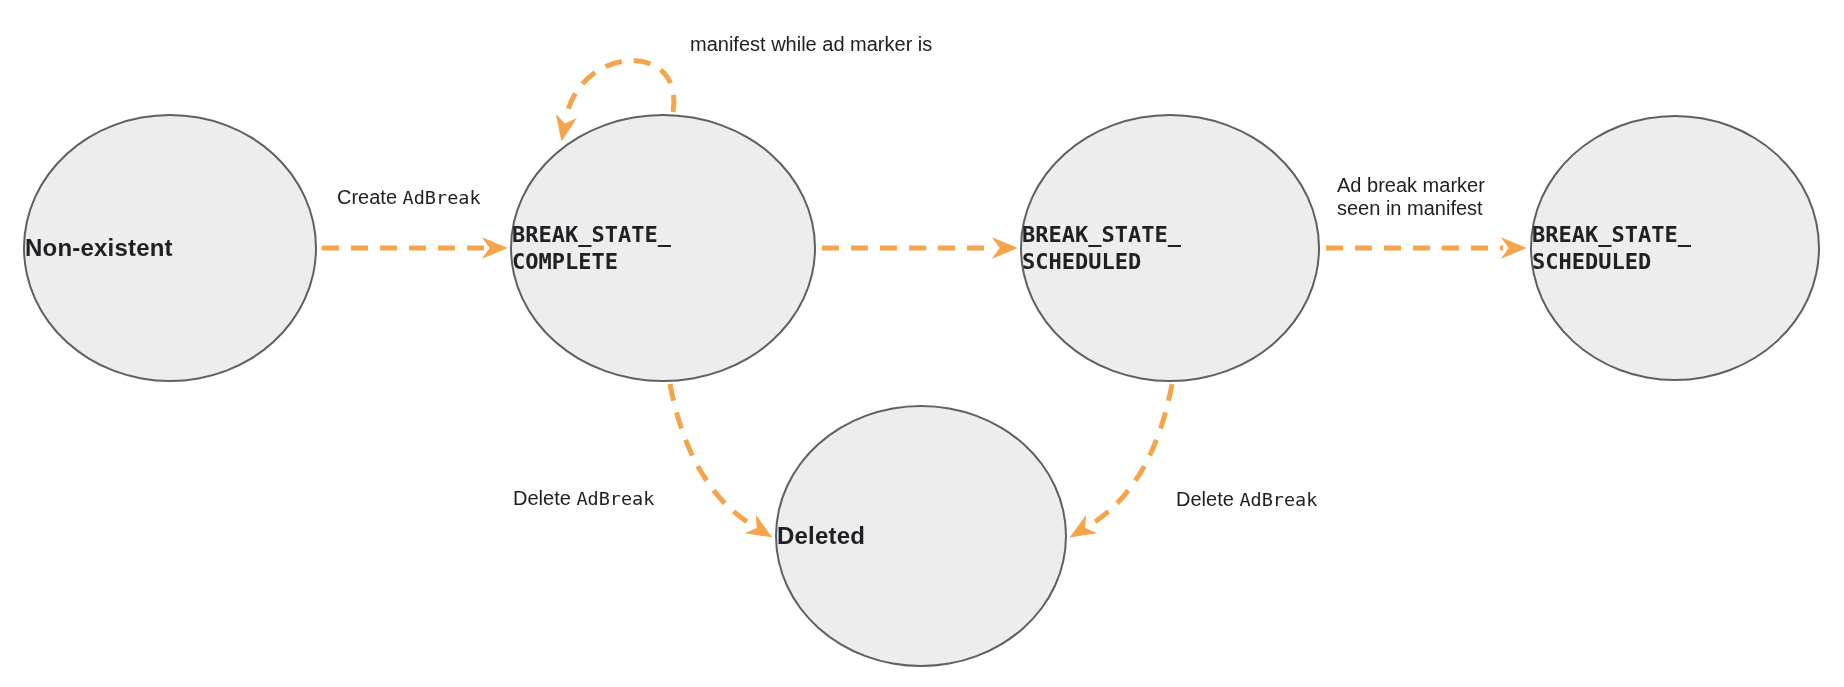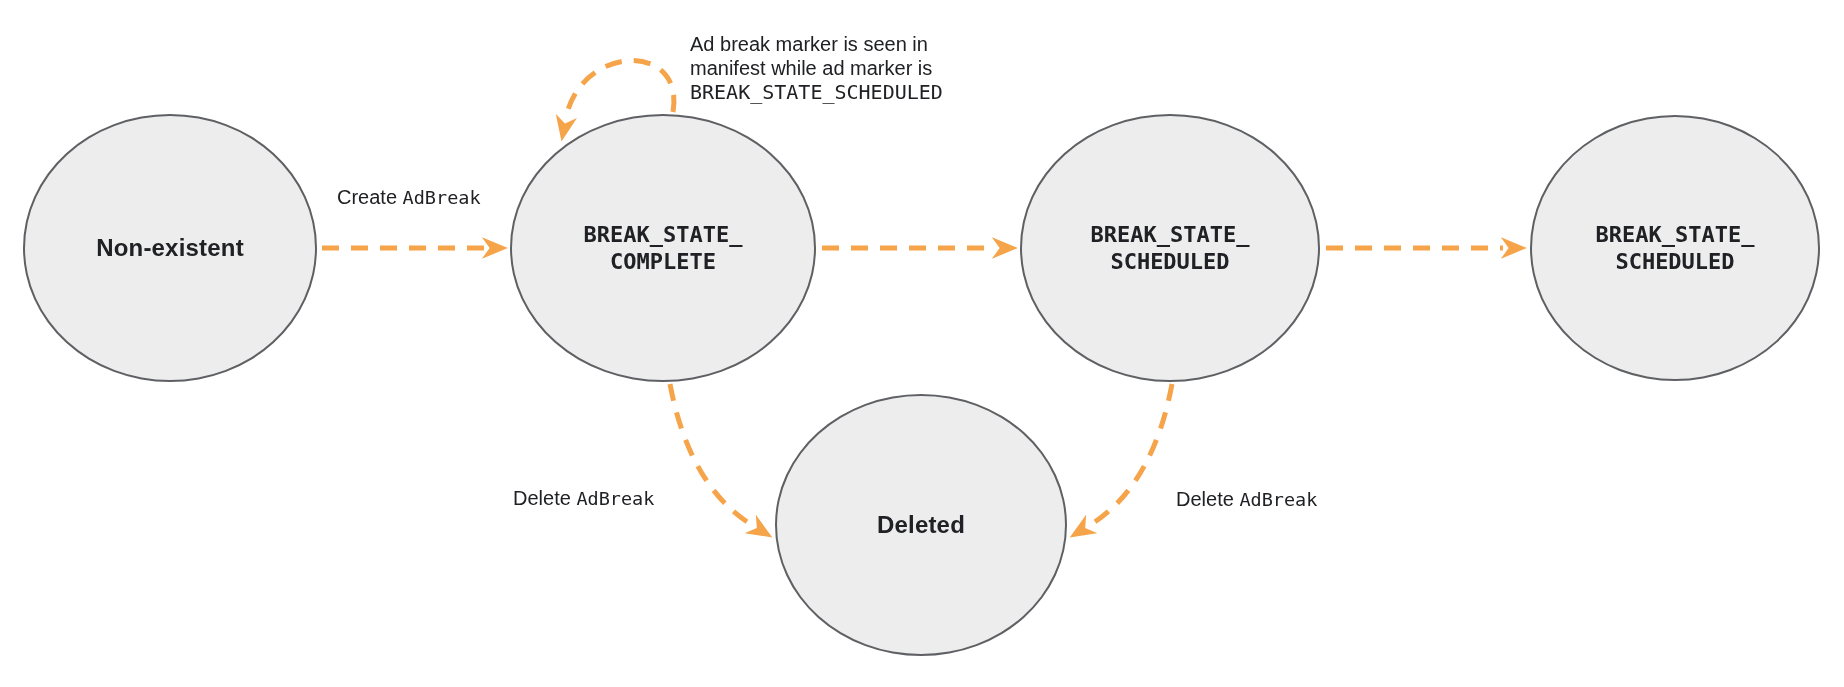--- a/index.html
+++ b/index.html
@@ -25,21 +25,21 @@
     stroke-dasharray:17 12;
   }
   .state{
     position:absolute;
     border-radius:50%;
     background:var(--node-fill);
     border:2px solid var(--node-stroke);
     box-sizing:border-box;
     display:flex;
     flex-direction:column;
-    align-items:center;
+    align-items:flex-start;
     justify-content:center;
     text-align:center;
   }
   .state .plain-label{
     font-family:"Liberation Sans",sans-serif;
     font-weight:bold;
     font-size:24px;
     letter-spacing:0.2px;
   }
   .state .code-label{
@@ -93,35 +93,37 @@
   <div class="state" style="left:1020px;top:114px;width:300px;height:268px;">
     <span class="code-label">BREAK_STATE_</span>
     <span class="code-label">SCHEDULED</span>
   </div>
 
   <div class="state" style="left:1530px;top:115px;width:290px;height:266px;">
     <span class="code-label">BREAK_STATE_</span>
     <span class="code-label">SCHEDULED</span>
   </div>
 
-  <div class="state" style="left:775px;top:394px;width:292px;height:262px;">
+  <div class="state" style="left:775px;top:405px;width:292px;height:262px;">
     <span class="plain-label">Deleted</span>
   </div>
 
   <div class="edge-label" style="left:337px;top:186px;text-align:center;">
     <span>Create </span><span class="code">AdBreak</span>
   </div>
 
   <div class="edge-label multiline" style="left:690px;top:32px;">
-    <div>Ad break marker is seen in</div>
     <div>manifest while ad marker is</div>
-    <div class="code" style="font-size:20px;">BREAK_STATE_SCHEDULED</div>
   </div>
 
 
+  <div class="edge-label" style="left:1337px;top:174px;">
+    <div>Ad break marker</div>
+    <div>seen in manifest</div>
+  </div>
 
   <div class="edge-label" style="left:513px;top:487px;">
     <span>Delete </span><span class="code">AdBreak</span>
   </div>
 
   <div class="edge-label" style="left:1176px;top:488px;">
     <span>Delete </span><span class="code">AdBreak</span>
   </div>
 
 </div>

